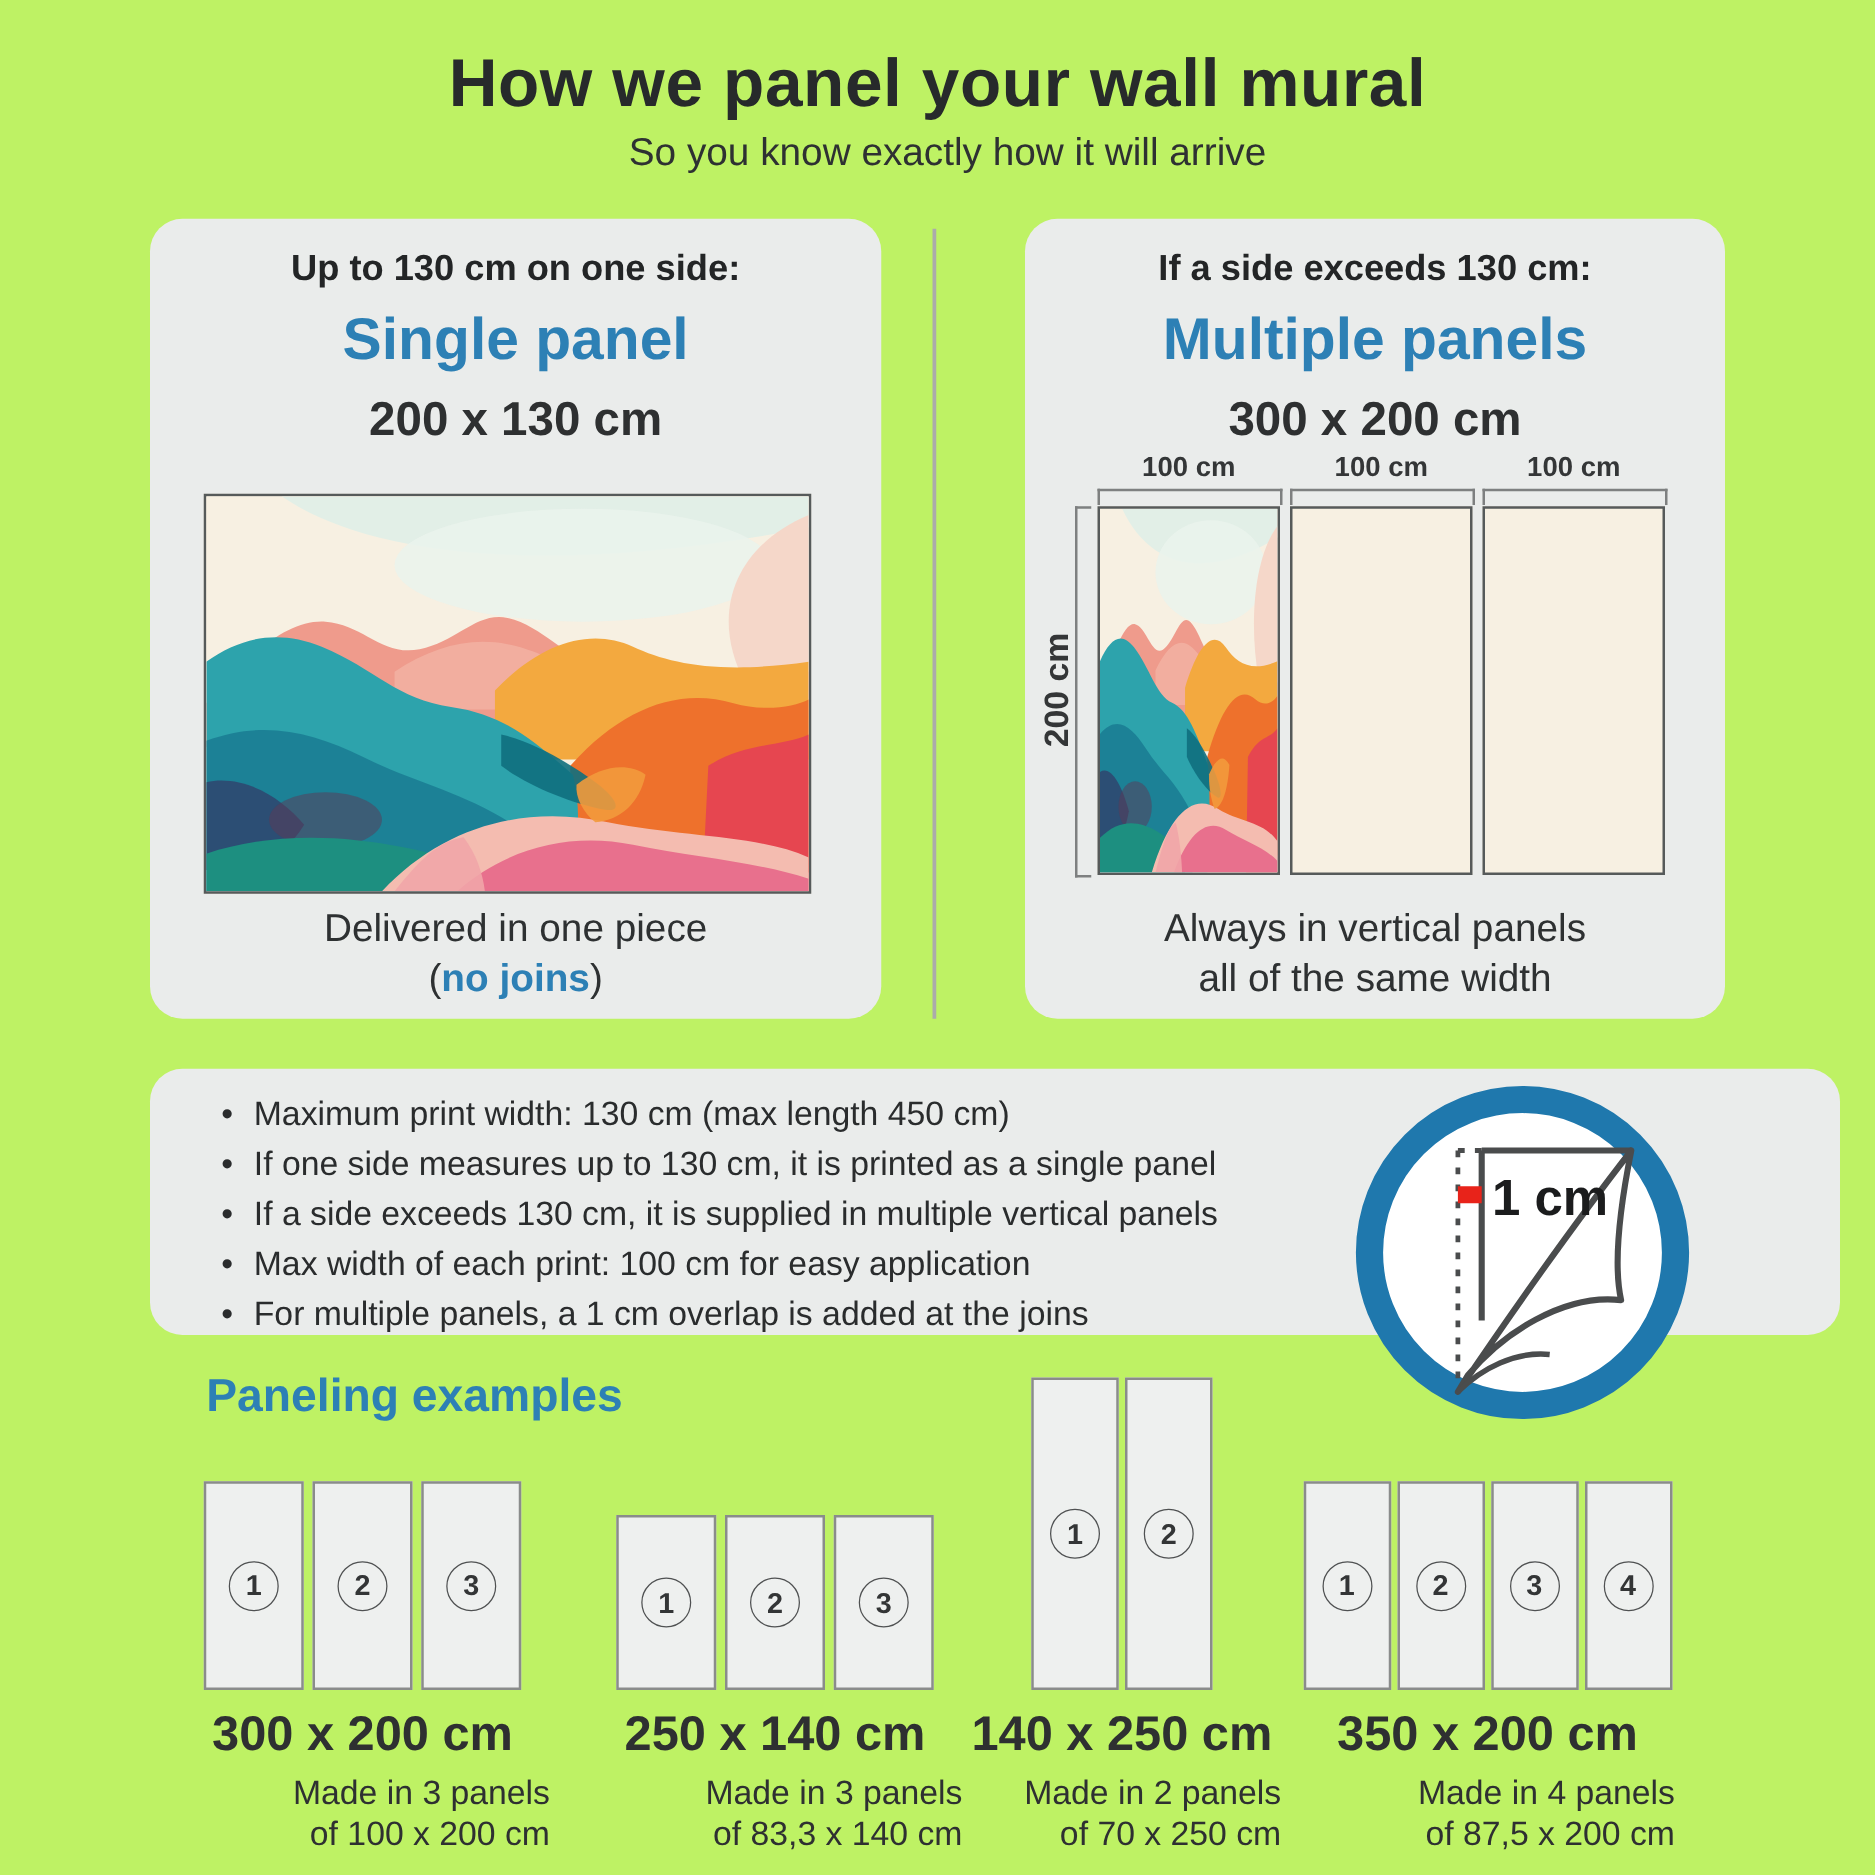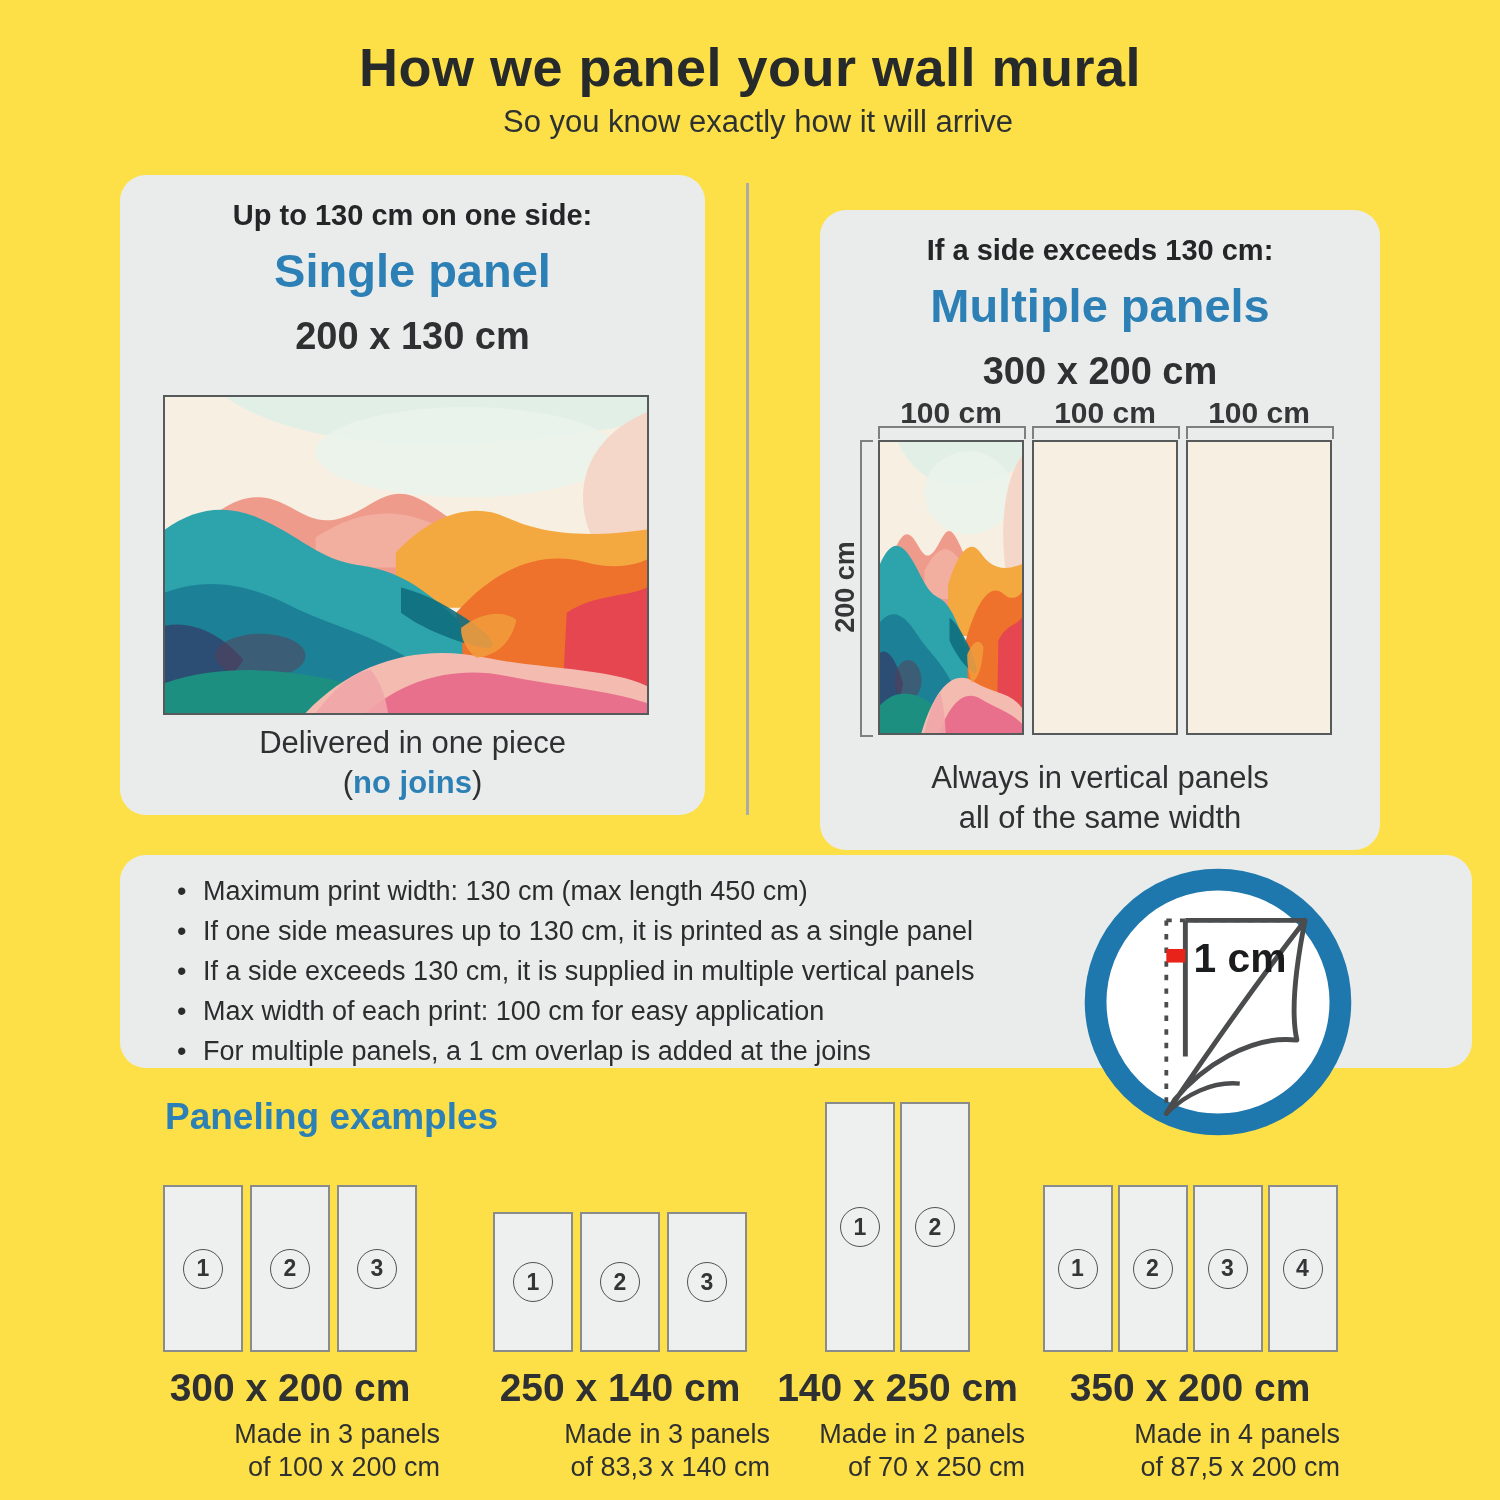--- a/index.html
+++ b/index.html
@@ -1,42 +1,42 @@
 <!DOCTYPE html>
 <html><head>
 <meta charset="utf-8">
 <style>
   html,body{margin:0;padding:0;background:#ffffff;}
-  .stage{position:relative;width:1500px;height:1500px;background:#fde047;
+  .stage{position:relative;width:1500px;height:1500px;background:#bef264;
          font-family:"Liberation Sans",sans-serif;color:#2b2d2e;overflow:hidden;}
   .abs{position:absolute;}
   .ctr{text-align:center;left:0;right:0;}
 
   
   .title{top:36px;font-size:54px;font-weight:700;letter-spacing:.5px;color:#272a2b;}
   .subtitle{top:104px;font-size:31px;font-weight:400;color:#2e3132;padding-left:16px;}
 
   
   .card{background:#eaeceb;border-radius:26px;}
   .card-single{left:120px;top:175px;width:585px;height:640px;}
-  .card-multiple{left:820px;top:175px;width:560px;height:640px;margin-top:35px;}
+  .card-multiple{left:820px;top:175px;width:560px;height:640px;}
   .divider{left:746px;top:183px;width:3px;height:632px;background:#ababab;}
 
   .cond{top:24px;font-size:29px;font-weight:700;color:#232526;}
   .ptype{top:68px;font-size:47px;font-weight:700;}
   .psize{top:140px;font-size:38px;font-weight:700;color:#2e3031;}
   .note1{top:550px;font-size:31px;color:#2e3132;}
   .note2{top:590px;font-size:31px;color:#2e3132;}
   .note2 .hl{font-weight:700;}
 
   .mural-frame{left:43px;top:220px;width:482px;height:316px;border:2px solid #565a5a;background:#f7f0e2;}
   .mural-frame svg{display:block;width:100%;height:100%;}
 
   
-  .wlabel{top:186px;font-size:30px;font-weight:700;color:#343637;text-align:center;width:146px;}
+  .wlabel{top:186px;font-size:22px;font-weight:700;color:#343637;text-align:center;width:146px;}
   .bracket-h{top:216px;height:11px;border-top:2px solid #7e8080;border-left:2px solid #7e8080;border-right:2px solid #7e8080;width:144px;}
   .hlabel{left:-35px;top:362px;width:120px;height:30px;font-size:27px;font-weight:700;color:#343637;
           text-align:center;transform:rotate(-90deg);}
   .bracket-v{left:40px;top:230px;width:11px;height:293px;border-left:2px solid #7e8080;border-top:2px solid #7e8080;border-bottom:2px solid #7e8080;}
   .mpanel{top:230px;height:295px;width:146px;border:2px solid #565a5a;box-sizing:border-box;background:#f7f0e2;}
   .mpanel svg{display:block;width:100%;height:100%;}
 
   
   .specs{left:120px;top:855px;width:1352px;height:213px;background:#eaeceb;border-radius:26px;}
   .bullets{left:57px;top:16px;width:950px;}

